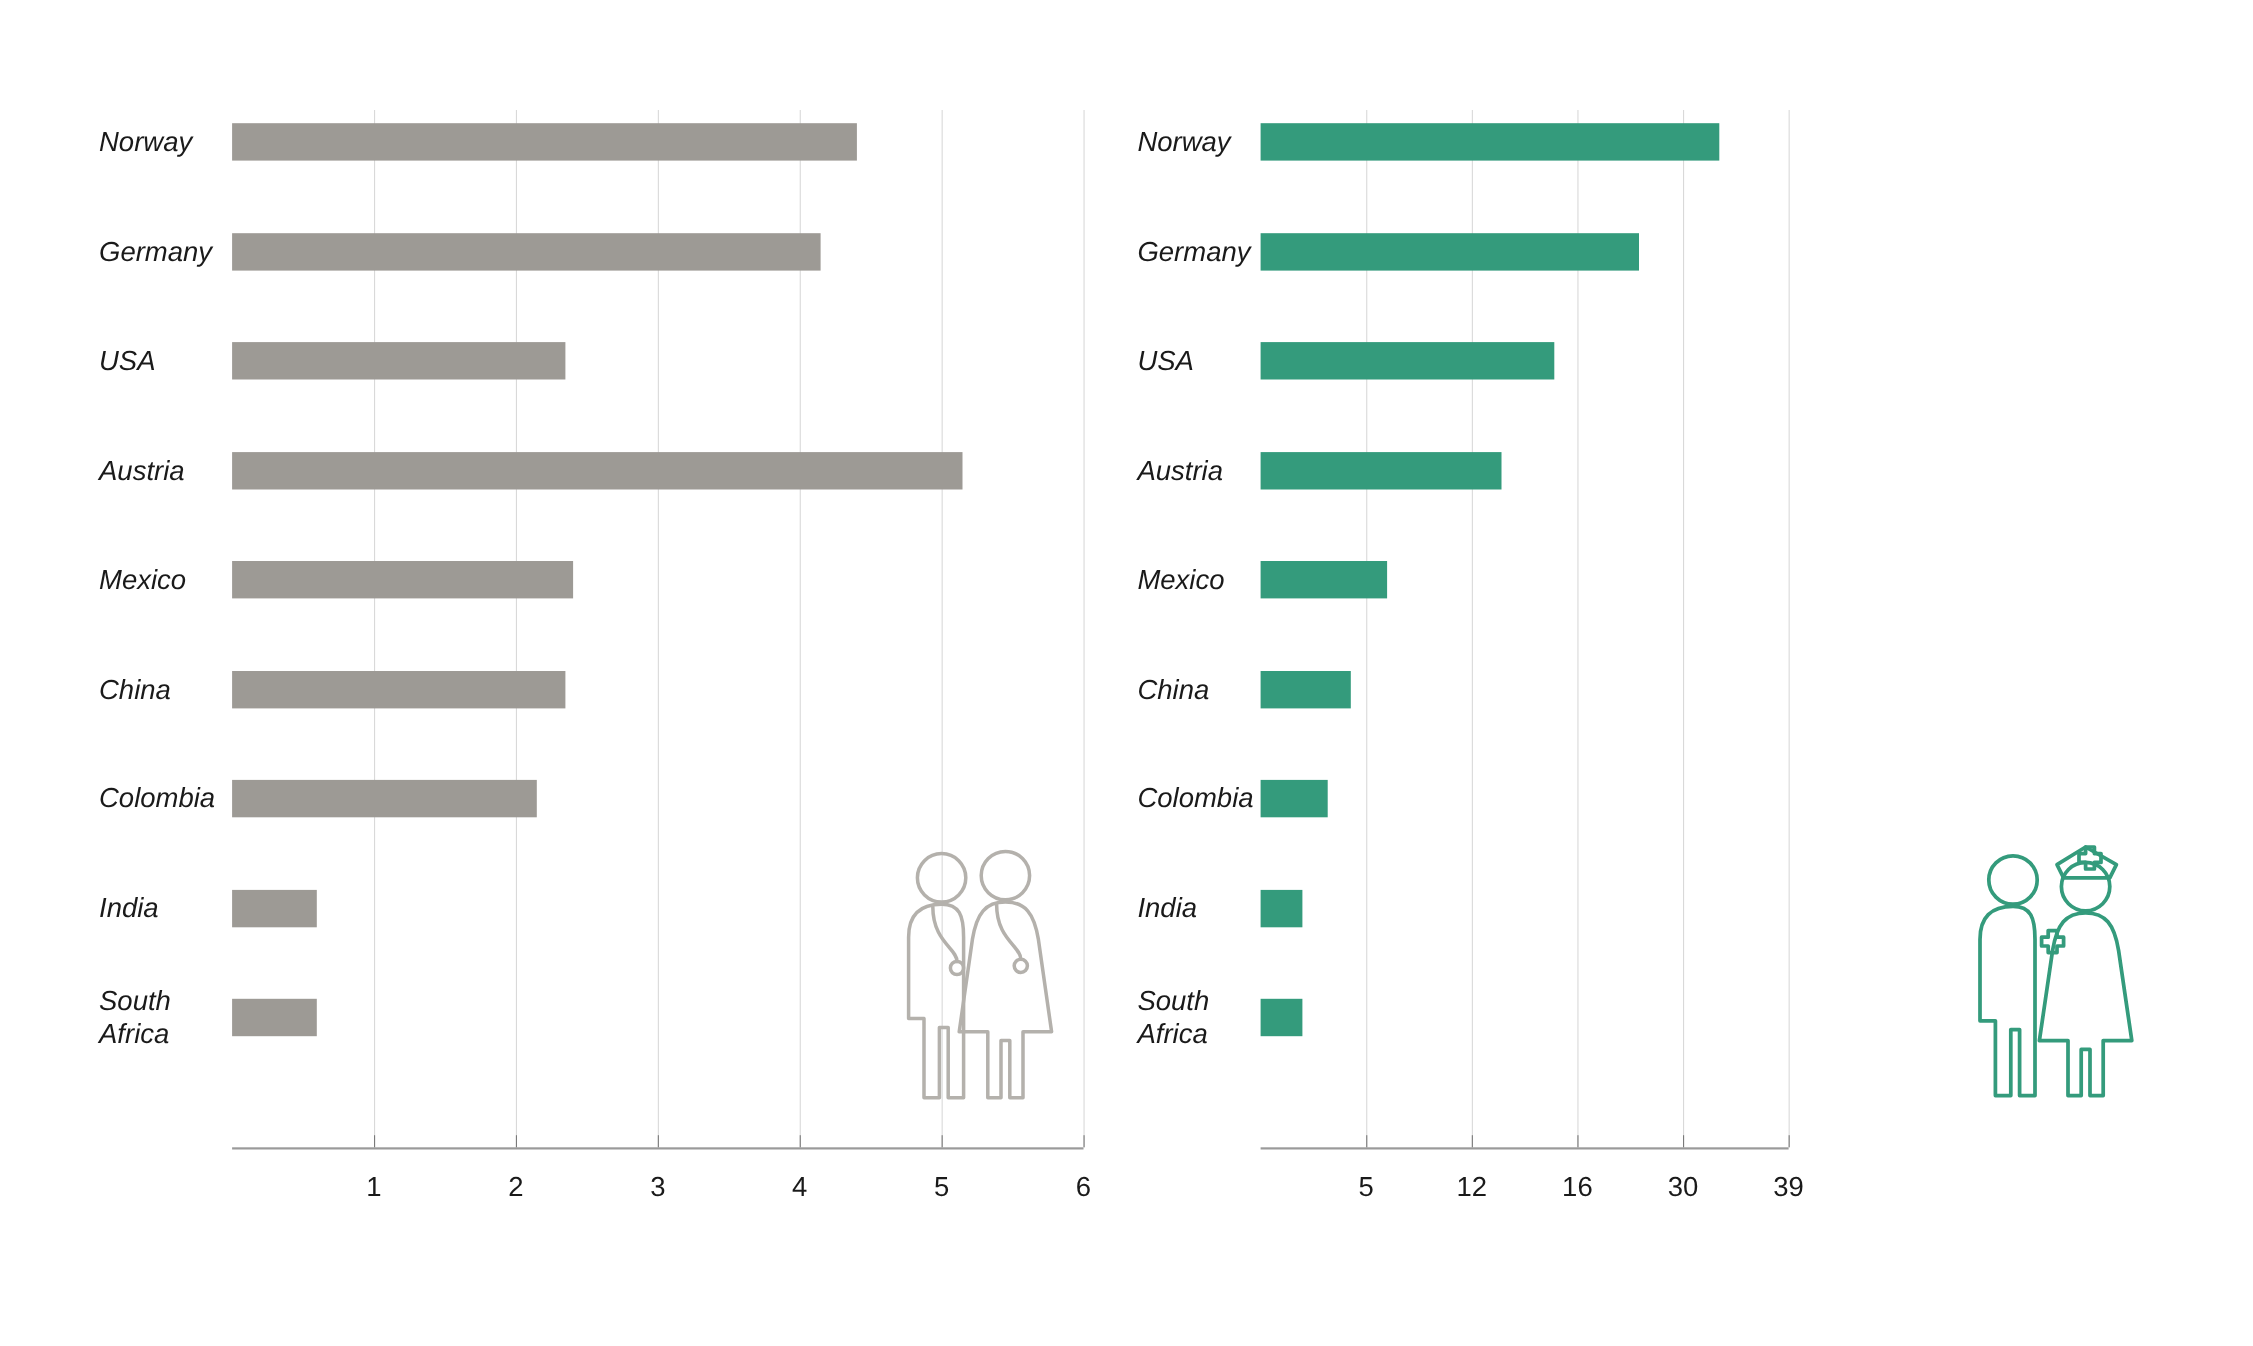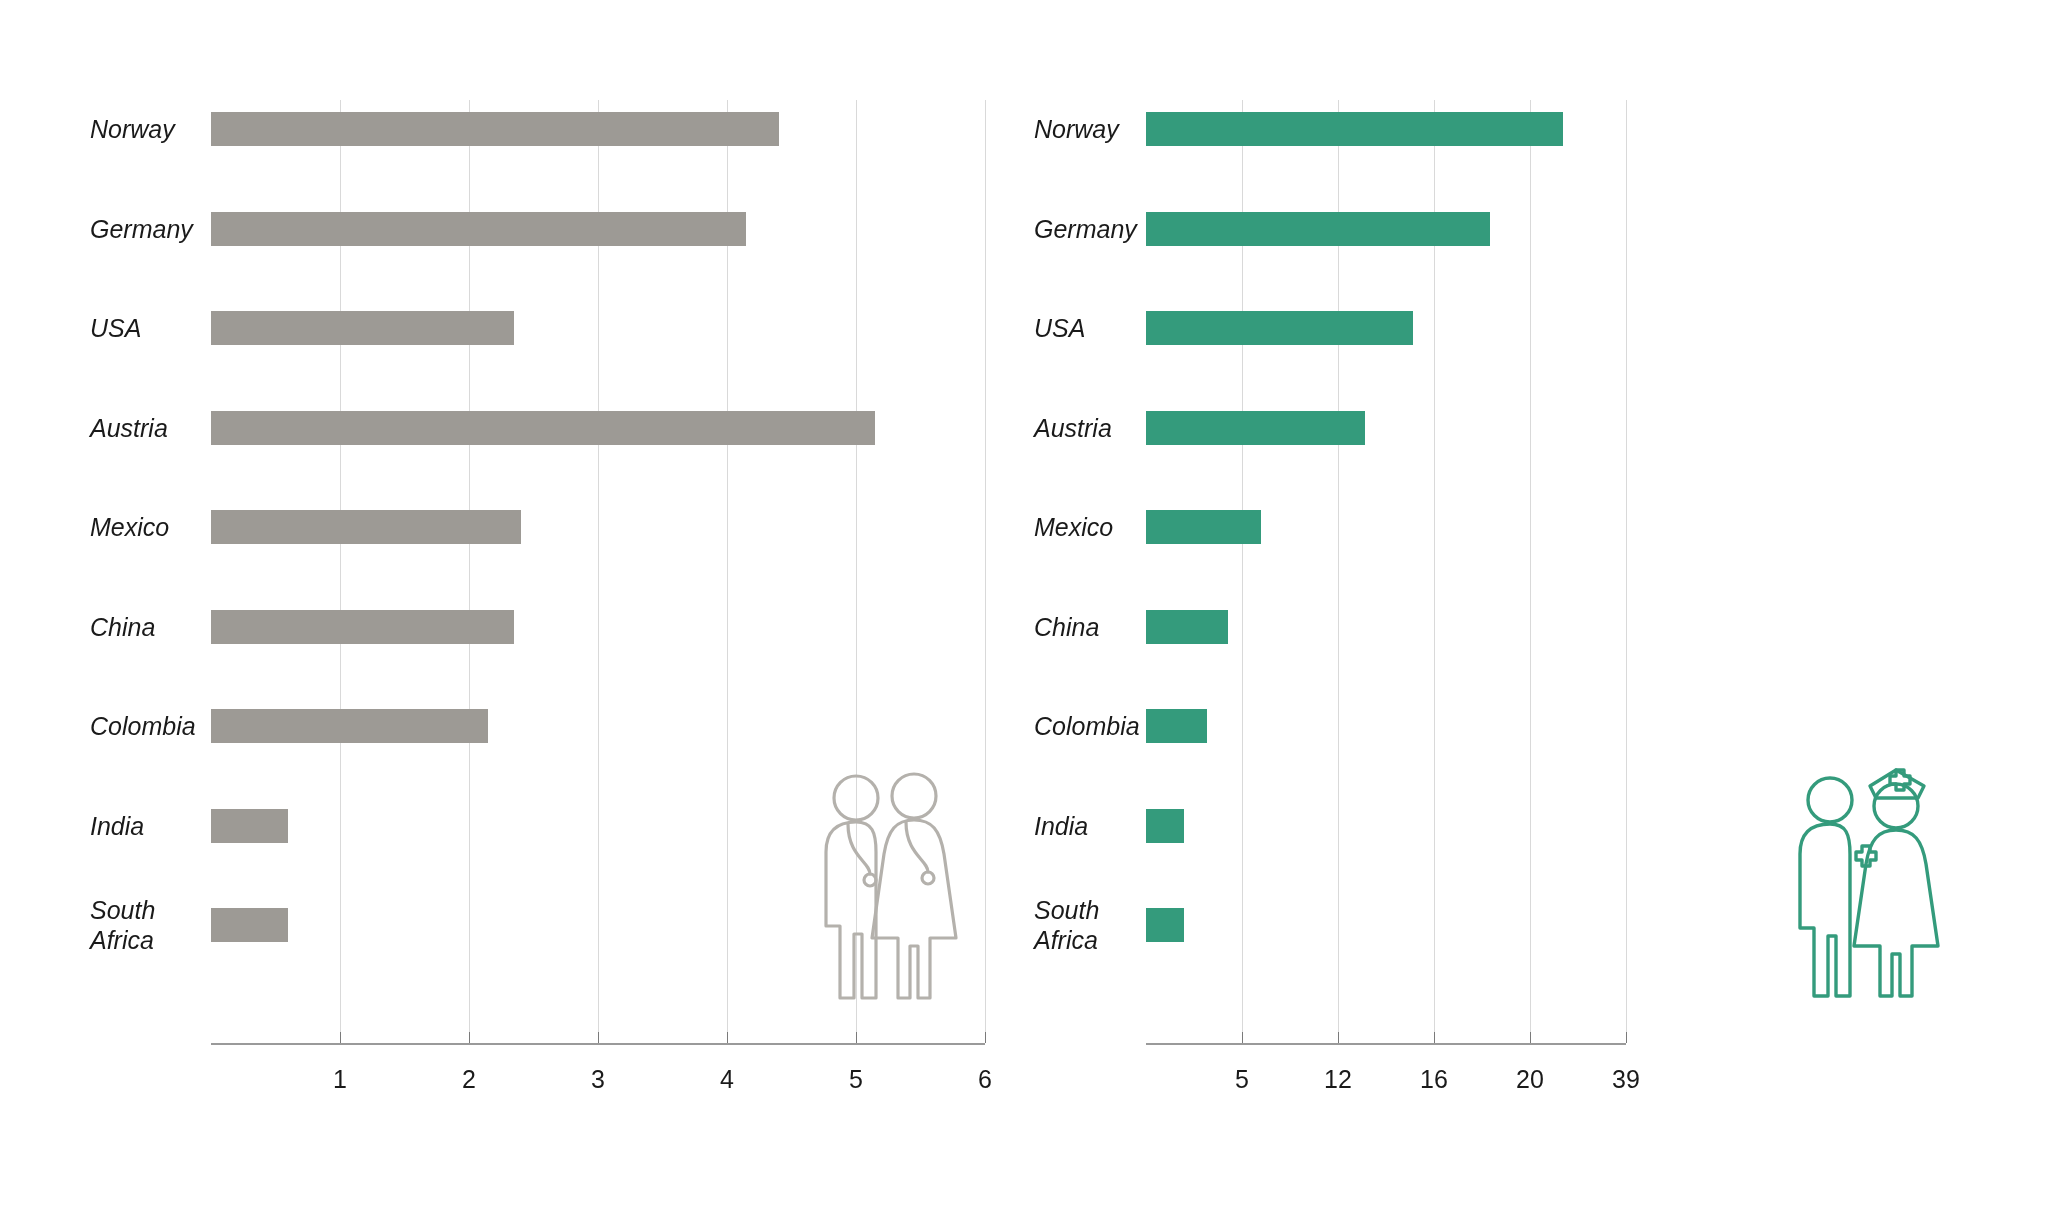--- a/index.html
+++ b/index.html
@@ -204,21 +204,21 @@
         <div class="gridline" style="left: 384px; top: 100px; height: 943px; background: rgb(217, 217, 217);"></div>
         <div class="gridline" style="left: 480px; top: 100px; height: 943px; background: rgb(217, 217, 217);"></div>
         <div class="axis-line" style="top: 1043px; width: 480px; background: rgb(154, 154, 154);"></div>
         <div class="tick" style="left: 96px; top: 1032px;"></div>
         <div class="tick-label" style="left: 96px; top: 1065px; color: rgb(26, 26, 26);">5</div>
         <div class="tick" style="left: 192px; top: 1032px;"></div>
         <div class="tick-label" style="left: 192px; top: 1065px; color: rgb(26, 26, 26);">12</div>
         <div class="tick" style="left: 288px; top: 1032px;"></div>
         <div class="tick-label" style="left: 288px; top: 1065px; color: rgb(26, 26, 26);">16</div>
         <div class="tick" style="left: 384px; top: 1032px;"></div>
-        <div class="tick-label" style="left: 384px; top: 1065px; color: rgb(26, 26, 26);">20</div>
+        <div class="tick-label" style="left: 384px; top: 1065px; color: rgb(26, 26, 26);">30</div>
         <div class="tick" style="left: 480px; top: 1032px;"></div>
         <div class="tick-label" style="left: 480px; top: 1065px; color: rgb(26, 26, 26);">39</div>
         <div class="bar" title="Norway: 21.7" style="left: 0px; top: 112px; width: 416.64px; height: 34px; background: rgb(52, 155, 124);"></div>
         <div class="bar" title="Germany: 17.9" style="left: 0px; top: 211.5px; width: 343.68px; height: 34px; background: rgb(52, 155, 124);"></div>
         <div class="bar" title="USA: 13.9" style="left: 0px; top: 311px; width: 266.88px; height: 34px; background: rgb(52, 155, 124);"></div>
         <div class="bar" title="Austria: 11.4" style="left: 0px; top: 410.5px; width: 218.88px; height: 34px; background: rgb(52, 155, 124);"></div>
         <div class="bar" title="Mexico: 6" style="left: 0px; top: 510px; width: 115.2px; height: 34px; background: rgb(52, 155, 124);"></div>
         <div class="bar" title="China: 4.25" style="left: 0px; top: 609.5px; width: 81.6px; height: 34px; background: rgb(52, 155, 124);"></div>
         <div class="bar" title="Colombia: 3.2" style="left: 0px; top: 709px; width: 61.44px; height: 34px; background: rgb(52, 155, 124);"></div>
         <div class="bar" title="India: 2" style="left: 0px; top: 808.5px; width: 38.4px; height: 34px; background: rgb(52, 155, 124);"></div>

